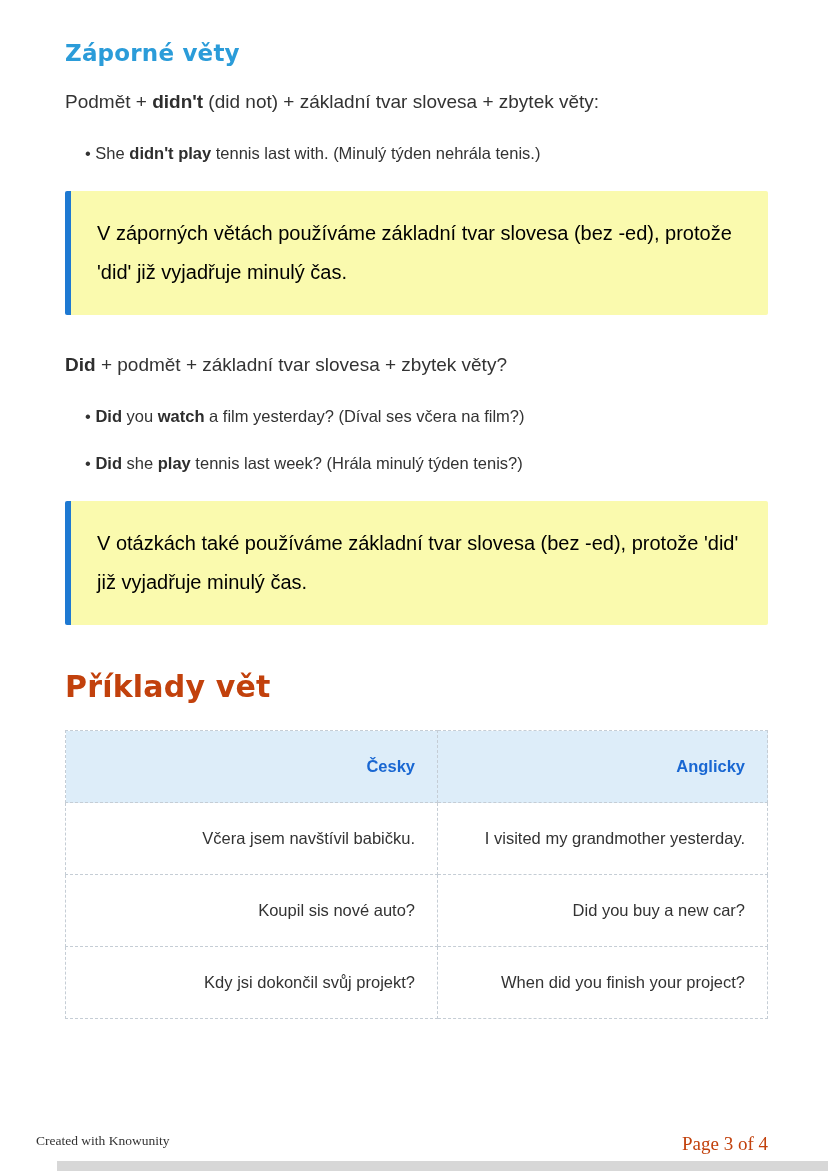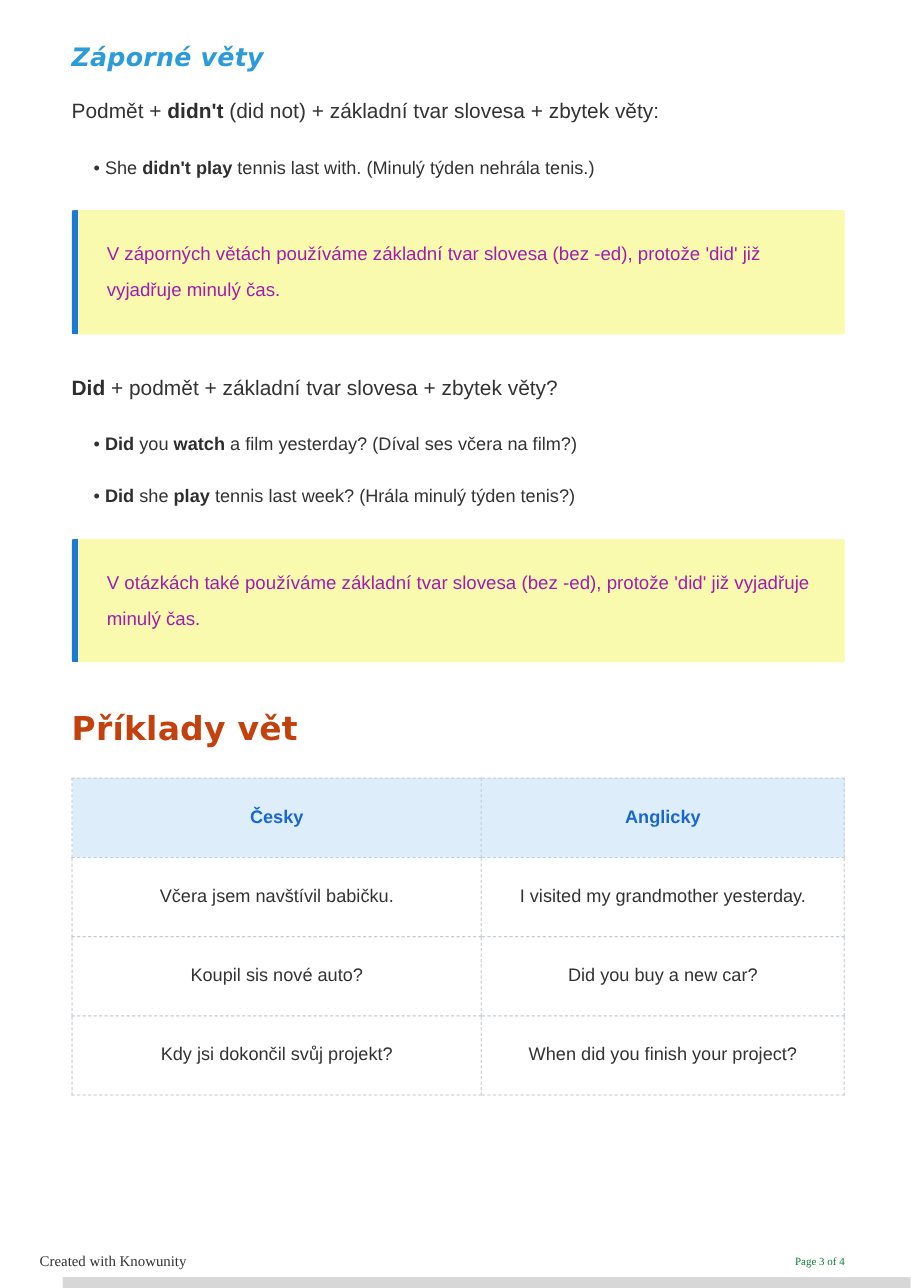--- a/index.html
+++ b/index.html
@@ -17,21 +17,20 @@
     padding:40px 60px 0 65px;
     box-sizing:border-box;
   }
   h2.section-heading{
     font-family:"DejaVu Sans", sans-serif;
     font-size:23px;
     font-weight:700;
     color:#2b9cd9;
     margin:0 0 22px 0;
     letter-spacing:.2px;
-    font-style:italic;
   }
   h1.big-heading{
     font-family:"DejaVu Sans", sans-serif;
     font-size:30px;
     font-weight:700;
     color:#c2410c;
     margin:44px 0 26px 0;
     letter-spacing:.2px;
   }
   p.formula{
@@ -47,61 +46,61 @@
   .b{font-weight:700;color:#2e2e2e;}
   .callout{
     background:#fafaae;
     border-left:6px solid #1e79d2;
     border-radius:2px;
     margin:26px 0 36px 0;
     padding:23px 26px;
   }
   .callout p{
     margin:0;
-    font-size:17px;
+    font-size:20px;
     line-height:1.95;
-    color:#a21caf;
+    color:#000000;
   }
   table.examples{
     width:100%;
     border-collapse:collapse;
     margin-top:6px;
   }
   table.examples th, table.examples td{
     border:1px dashed #c5cdd5;
-    text-align:center;
+    text-align:right;
     padding:26px 22px;
     font-size:16.5px;
     vertical-align:middle;
   }
   table.examples th{
     background:#ddedf9;
     color:#1967d2;
     font-weight:700;
   }
   table.examples col.c1{width:53%;}
   table.examples col.c2{width:47%;}
   .footer{
     position:absolute;
     left:36px;
     right:60px;
     bottom:16px;
     display:flex;
     justify-content:space-between;
-    align-items:center;
+    align-items:flex-start;
     font-family:"Liberation Serif", serif;
     gap:16px;
   }
   .footer .brand{
     font-size:13.5px;
     color:#333333;
   }
   .footer .pagenum{
-    font-size:10px;
-    color:#15803d;
+    font-size:19px;
+    color:#c2410c;
   }
   .page-edge{
     position:absolute;
     left:57px;
     right:0;
     bottom:0;
     height:10px;
     background:#d7d7d7;
   }
 </style>

